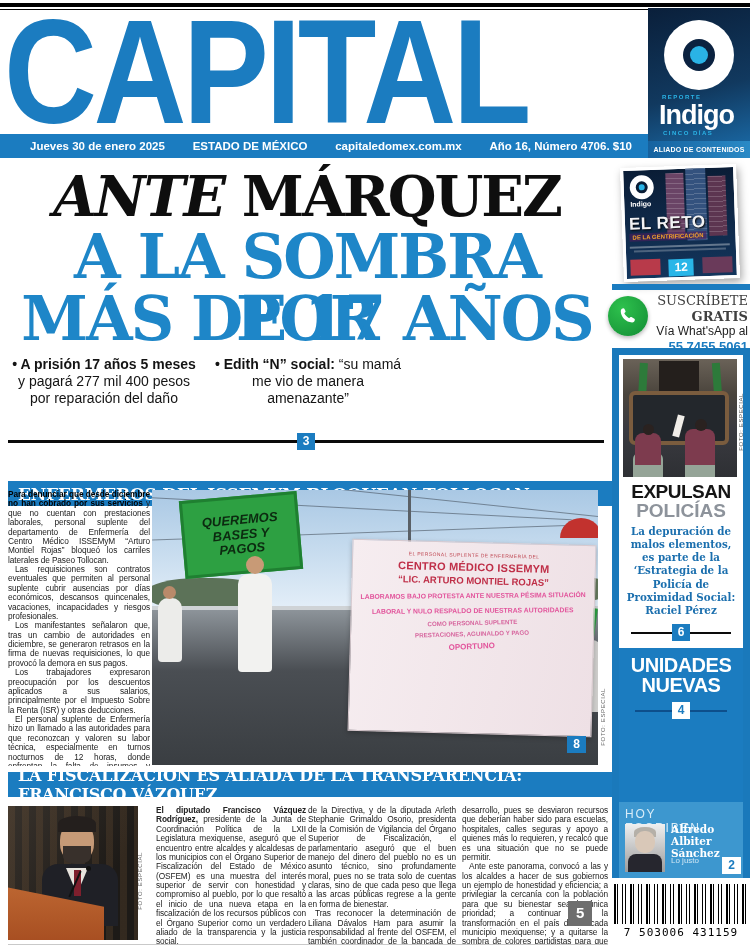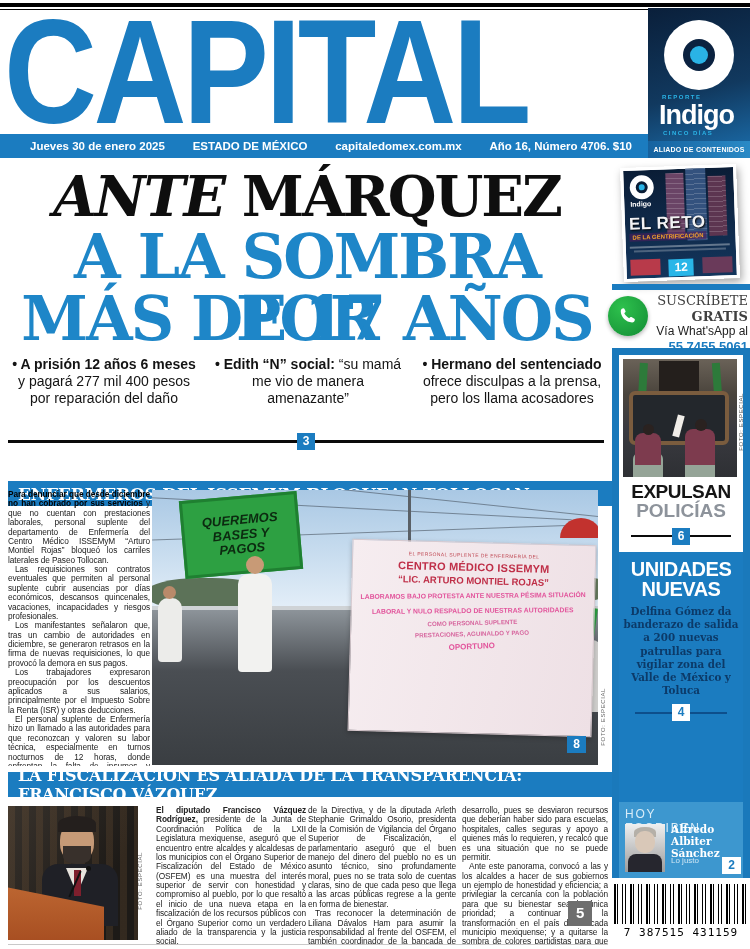--- a/index.html
+++ b/index.html
@@ -213,27 +213,24 @@
   </div>
 
   <div class="abs kicker serif">
     <span class="it">ANTE</span><span> MÁRQUEZ</span>
   </div>
   <div class="abs deck deck1 serif">A LA SOMBRA POR</div>
   <div class="abs deck deck2 serif">MÁS DE 17 AÑOS</div>
 
   <div class="abs bullets">
     <div class="bullet">
-      <b>• A prisión 12 años 6 meses</b><span> y pagará 277 mil 400 pesos por reparación del daño</span>
+      <b>• A prisión 17 años 5 meses</b><span> y pagará 277 mil 400 pesos por reparación del daño</span>
     </div>
     <div class="bullet">
       <b>• Edith “N” social:</b><span> “su mamá me vio de manera amenazante”</span>
-    </div>
-    <div class="bullet">
-      <b>• Hermano del sentenciado</b><span> ofrece disculpas a la prensa, pero los llama acosadores</span>
     </div>
   </div>
 
   <div class="abs rule3 rulewrap">
     <div class="ruleline"></div>
     <span class="badge">3</span>
     <div class="ruleline"></div>
   </div>
 
   <div class="abs band band1 serif">ENFERMEROS DEL ISSEMYM BLOQUEAN TOLLOCAN</div>
@@ -370,31 +367,31 @@
       <div class="body" style="left:62px;bottom:12px;width:30px;height:36px;"></div>
       <div class="head" style="left:20px;bottom:42px;width:11px;height:11px;background:#2a2220;"></div>
       <div class="head" style="left:72px;bottom:46px;width:12px;height:12px;background:#2a2220;"></div>
       <div class="arm"></div>
     </div>
     <div class="vcredit council-credit">FOTO: ESPECIAL</div>
 
     <div class="expulsan">
       <div class="exp-b">EXPULSAN</div>
       <div class="exp-g">POLICÍAS</div>
+      <div class="side-dek">La depuración de malos elementos, es parte de la ‘Estrategia de la Policía de Proximidad Social: Raciel Pérez</div>
       <div class="rulewrap rule6">
         <div class="ruleline thin"></div>
         <span class="badge">6</span>
         <div class="ruleline thin"></div>
       </div>
     </div>
 
     <div class="unidades">
       <div class="uni-h">UNIDADES</div>
       <div class="uni-h">NUEVAS</div>
-      <div class="side-dek">Delfina Gómez da banderazo de salida a 200 nuevas patrullas para vigilar zona del Valle de México y Toluca</div>
       <div class="rulewrap rule4">
         <div class="ruleline thin navy"></div>
         <span class="badge white">4</span>
         <div class="ruleline thin navy"></div>
       </div>
     </div>
 
     <div class="hoy">
       <div class="hoy-title">HOY ESCRIBEN</div>
       <div class="headshot">
@@ -403,16 +400,16 @@
         <div class="hs-body"></div>
       </div>
       <div class="hoy-name">Alfredo Albiter Sánchez</div>
       <div class="hoy-col">Lo justo</div>
       <span class="badge white badge2">2</span>
     </div>
   </div>
 
   <div class="abs barcode">
     <div class="bars"></div>
-    <div class="digits">7 387515 431159</div>
+    <div class="digits">7 503006 431159</div>
   </div>
 
 </div>
 
 </body></html>

